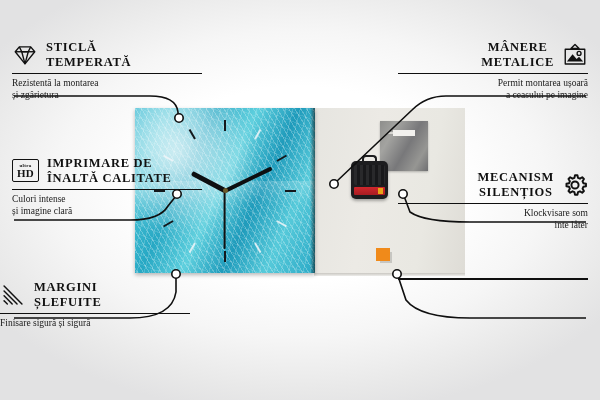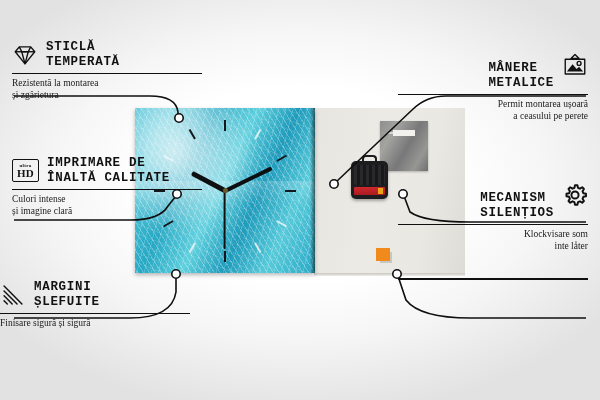--- a/index.html
+++ b/index.html
@@ -143,23 +143,23 @@
   
   .feat { position: absolute; width: 190px; }
   .feat .head {
     display: flex; align-items: center; gap: 8px;
     padding-bottom: 3px;
   }
   .feat.left .head { justify-content: flex-start; }
   .feat.right .head { justify-content: flex-end; }
   .feat .title {
     font-size: 12.5px; letter-spacing: .7px; font-weight: bold;
-    color: #111; line-height: 1.18; text-transform: uppercase; font-family: Liberation Mono, monospace;
-  }
-  .feat.right .title { text-align: left; margin-top: 21px; }
+    color: #111; line-height: 1.18; text-transform: uppercase;
+  }
+  .feat.right .title { text-align: center; }
   .feat .rule { height: 1.5px; background: #0f0f0f; width: 100%; }
   .feat .desc {
     font-size: 9.5px; color: #1a1a1a; line-height: 1.3; padding-top: 3px;
   }
   .feat.right .desc { text-align: right; }
   .ico { width: 26px; height: 26px; flex: 0 0 26px; display: block; }
   .hd-badge {
     width: 27px; height: 23px; flex: 0 0 27px;
     border: 1.6px solid #111; border-radius: 2px;
     display: flex; flex-direction: column; align-items: center; justify-content: center;
@@ -313,21 +313,21 @@
           <path d="M16 3 L11 8 H21 Z"></path>
           <rect x="4" y="9" width="24" height="18"></rect>
           <path d="M6 24 L13 15 L18 21 L21 18 L26 24 Z" fill="#111" stroke="none"></path>
           <circle cx="21" cy="14" r="2.4"></circle>
         </g>
       </svg>
     </div>
     <div class="rule"></div>
     <div class="desc">
       <div>Permit montarea ușoară</div>
-      <div>a ceasului pe perete</div>
+      <div>a ceasului pe imagine</div>
     </div>
   </div>
 
   <div class="feat right" id="f5">
     <div class="head">
       <div class="title">
         <div>MECANISM</div>
         <div>SILENȚIOS</div>
       </div>
       <svg class="ico" viewBox="0 0 32 32">

